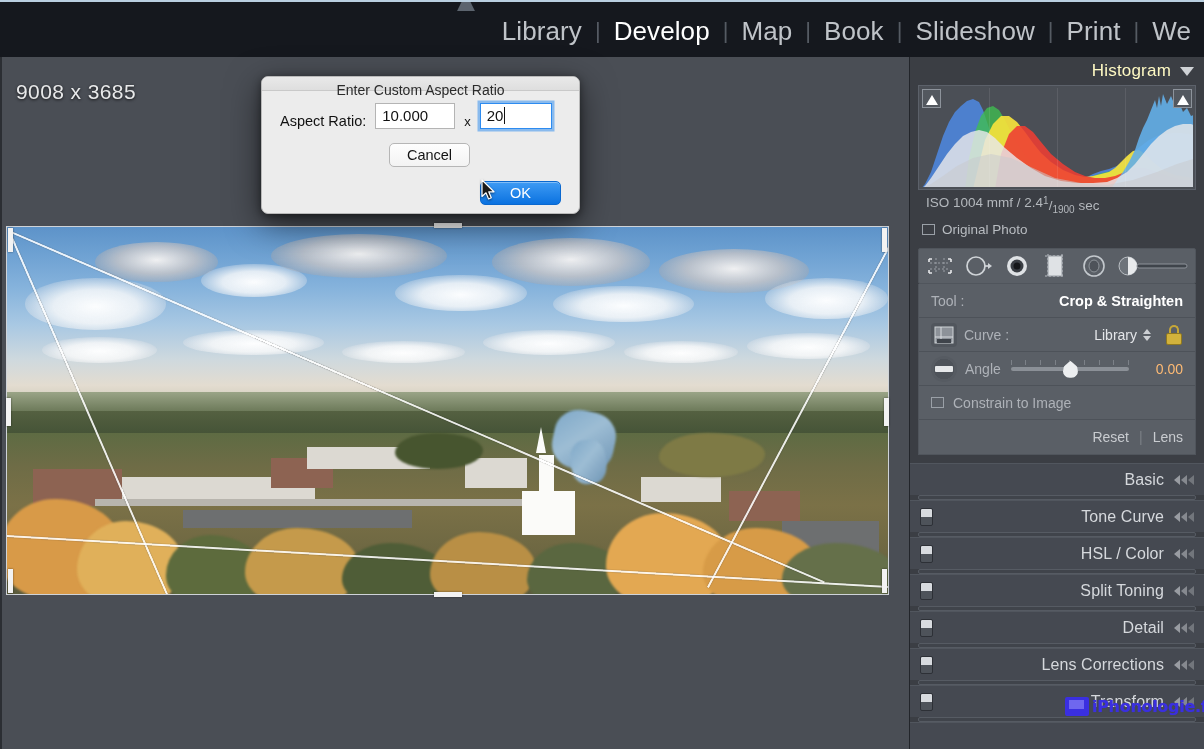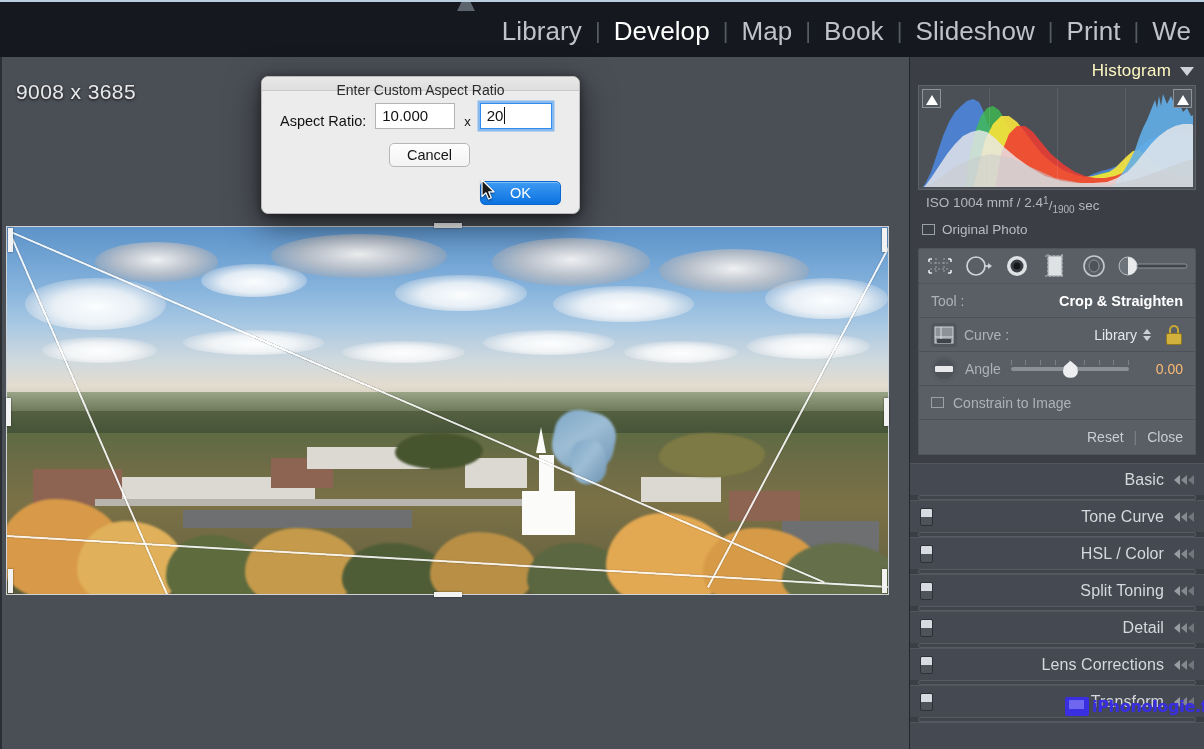--- a/index.html
+++ b/index.html
@@ -647,21 +647,21 @@
         </span>
         <span class="angle-val">0.00</span>
       </div>
       <div class="cp-row constrain-row">
         <span class="cbox"></span>
         <span class="cp-label">Constrain to Image</span>
       </div>
       <div class="cp-row reset-close">
         <span class="rc-btn">Reset</span>
         <span class="rc-sep">|</span>
-        <span class="rc-btn">Close</span>
+        <span class="rc-btn">Lens</span>
       </div>
     </div>
 
     <div class="panel-list">
       <div class="panel-item">
         <span class="pname">Basic</span>
         <span class="arrow">
             <i></i>
             <i></i>
             <i></i>

